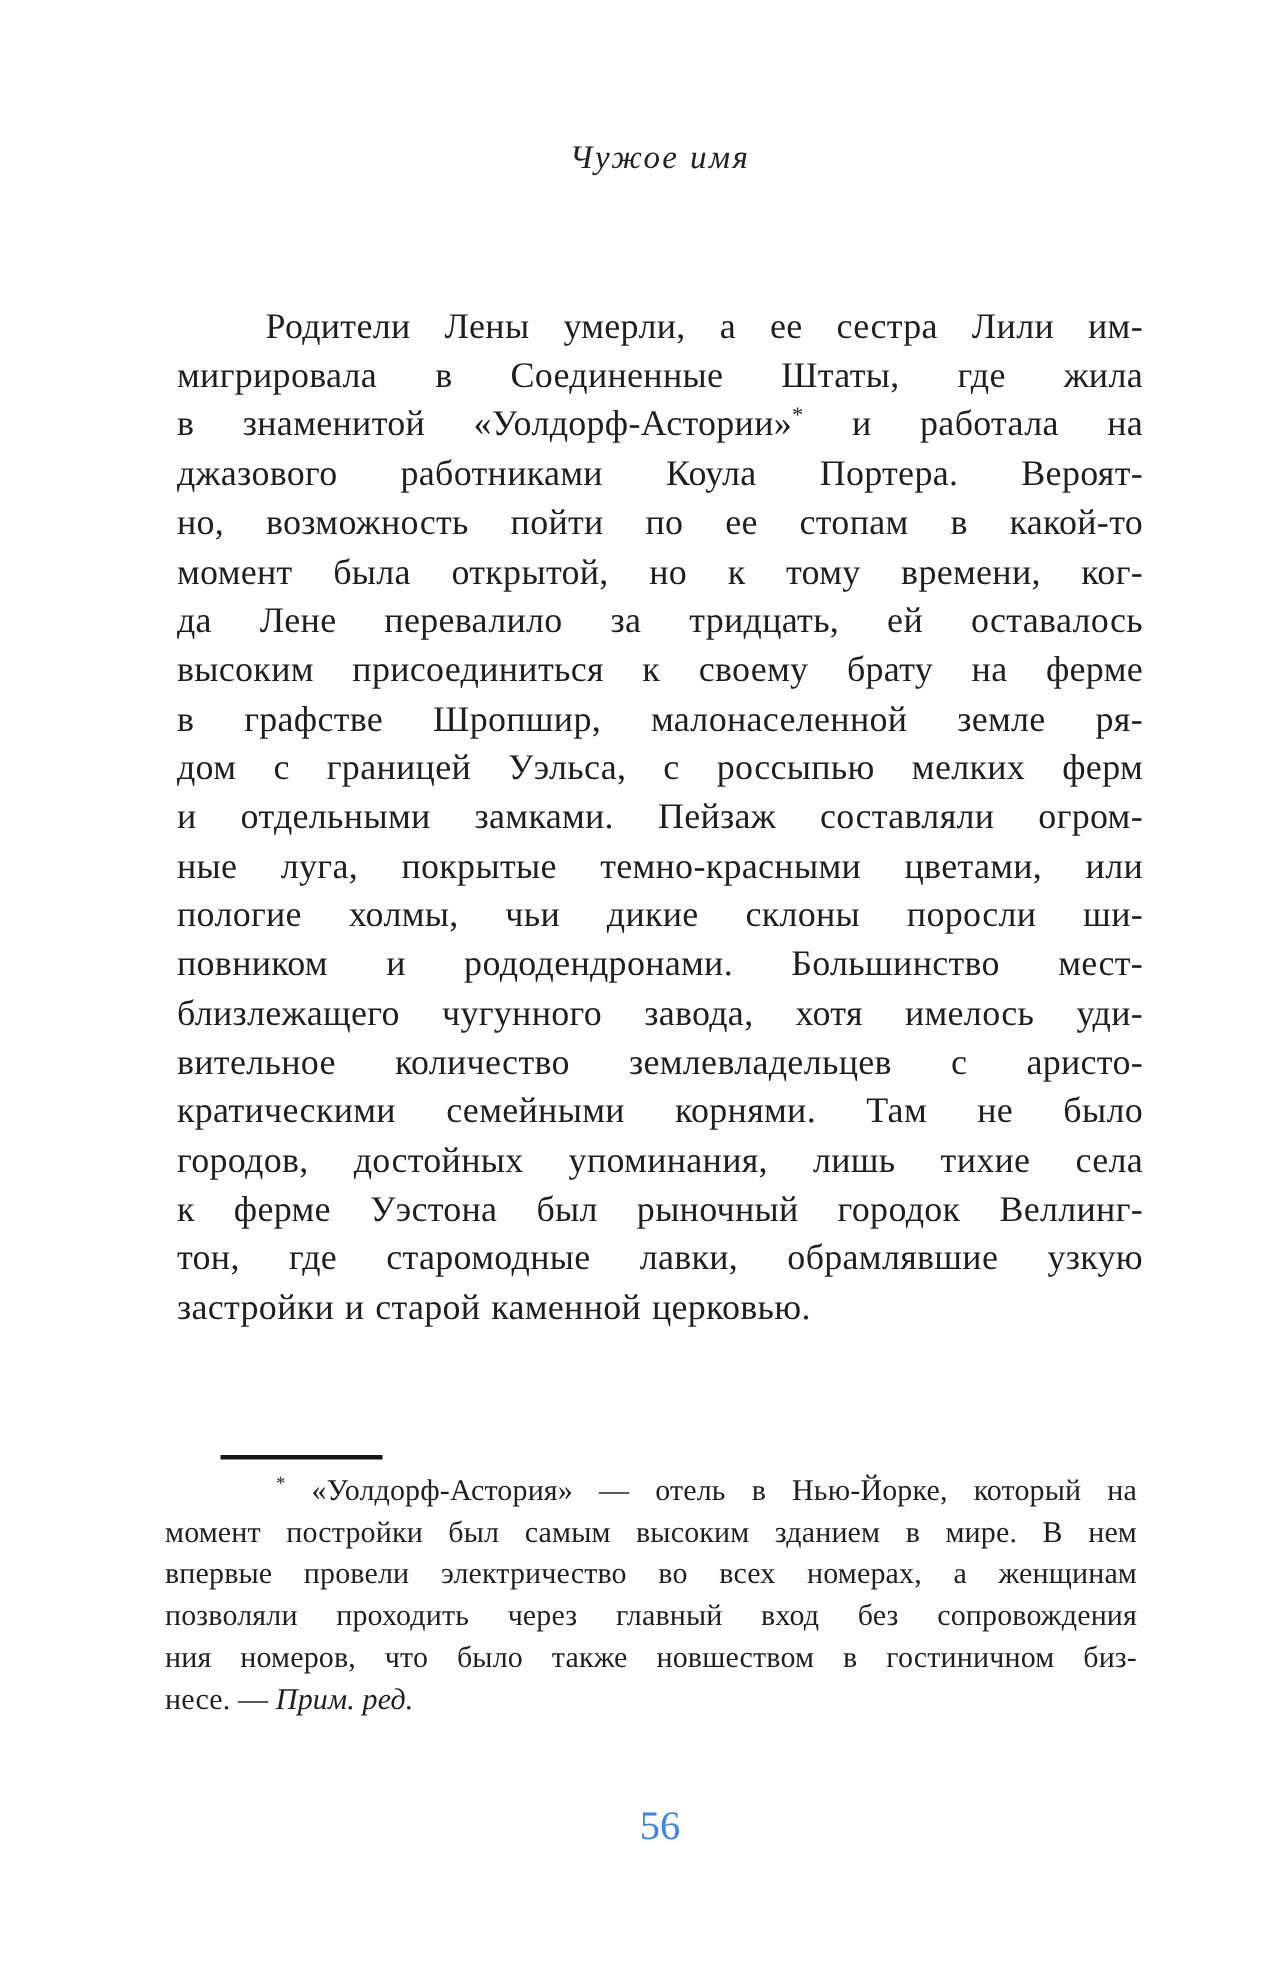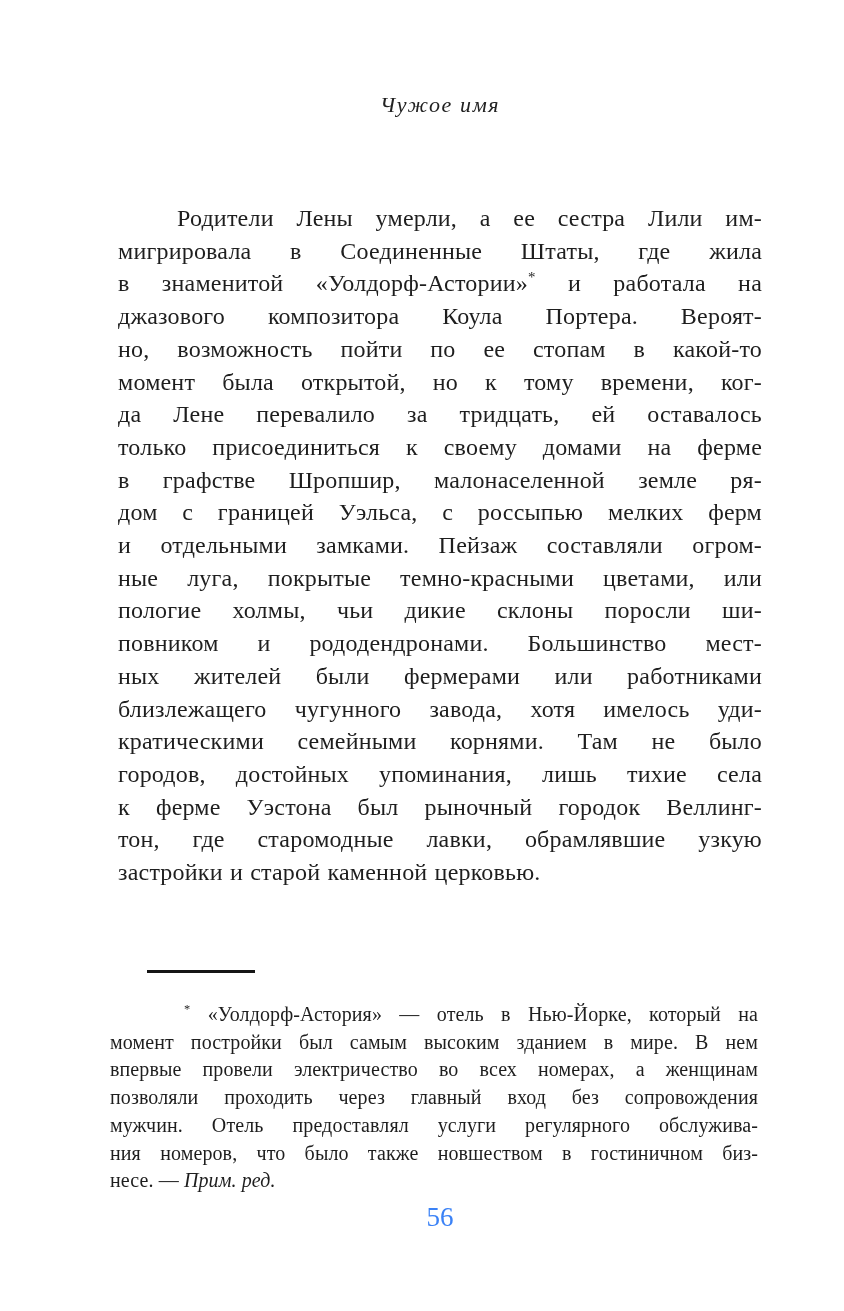--- a/index.html
+++ b/index.html
@@ -58,21 +58,20 @@
     background: #151515;
   }
   .footnote {
     position: absolute;
     top: 981px;
     left: 110px;
     width: 648px;
     font-size: 20px;
     line-height: 27.7px;
     letter-spacing: 0.1px;
-    margin-top: 20px;
   }
   .footnote .tline {
     text-align: justify;
     text-align-last: justify;
   }
   .footnote .tline:first-child {
     text-indent: 74px;
   }
   .footnote .tline:last-child {
     text-align-last: left;
@@ -98,46 +97,45 @@
 </head>
 <body>
 
 <div class="page">
   <div class="running-header">Чужое имя</div>
 
   <div class="body-text">
       <div class="tline">Родители Лены умерли, а ее сестра Лили им-</div>
       <div class="tline">мигрировала в Соединенные Штаты, где жила</div>
       <div class="tline">в знаменитой «Уолдорф-Астории»<sup>*</sup> и работала на</div>
-      <div class="tline">джазового композитора Коула Портера. Вероят-</div>
+      <div class="tline">джазового работниками Коула Портера. Вероят-</div>
       <div class="tline">но, возможность пойти по ее стопам в какой-то</div>
       <div class="tline">момент была открытой, но к тому времени, ког-</div>
       <div class="tline">да Лене перевалило за тридцать, ей оставалось</div>
-      <div class="tline">только присоединиться к своему домами на ферме</div>
+      <div class="tline">высоким присоединиться к своему брату на ферме</div>
       <div class="tline">в графстве Шропшир, малонаселенной земле ря-</div>
       <div class="tline">дом с границей Уэльса, с россыпью мелких ферм</div>
       <div class="tline">и отдельными замками. Пейзаж составляли огром-</div>
       <div class="tline">ные луга, покрытые темно-красными цветами, или</div>
       <div class="tline">пологие холмы, чьи дикие склоны поросли ши-</div>
       <div class="tline">повником и рододендронами. Большинство мест-</div>
-      <div class="tline">ных жителей были фермерами или работниками</div>
       <div class="tline">близлежащего чугунного завода, хотя имелось уди-</div>
+      <div class="tline">вительное количество землевладельцев с аристо-</div>
       <div class="tline">кратическими семейными корнями. Там не было</div>
       <div class="tline">городов, достойных упоминания, лишь тихие села</div>
       <div class="tline">к ферме Уэстона был рыночный городок Веллинг-</div>
       <div class="tline">тон, где старомодные лавки, обрамлявшие узкую</div>
       <div class="tline">застройки и старой каменной церковью.</div>
     </div>
 
   <div class="footnote-rule"></div>
 
   <div class="footnote">
       <div class="tline"><sup>*</sup> «Уолдорф-Астория» — отель в Нью-Йорке, который на</div>
       <div class="tline">момент постройки был самым высоким зданием в мире. В нем</div>
       <div class="tline">впервые провели электричество во всех номерах, а женщинам</div>
       <div class="tline">позволяли проходить через главный вход без сопровождения</div>
-      <div class="tline">мужчин. Отель предоставлял услуги регулярного обслужива-</div>
       <div class="tline">ния номеров, что было также новшеством в гостиничном биз-</div>
       <div class="tline">несе. — <i>Прим. ред.</i></div>
     </div>
 
   <div class="page-number">56</div>
 </div>
 
 </body></html>

